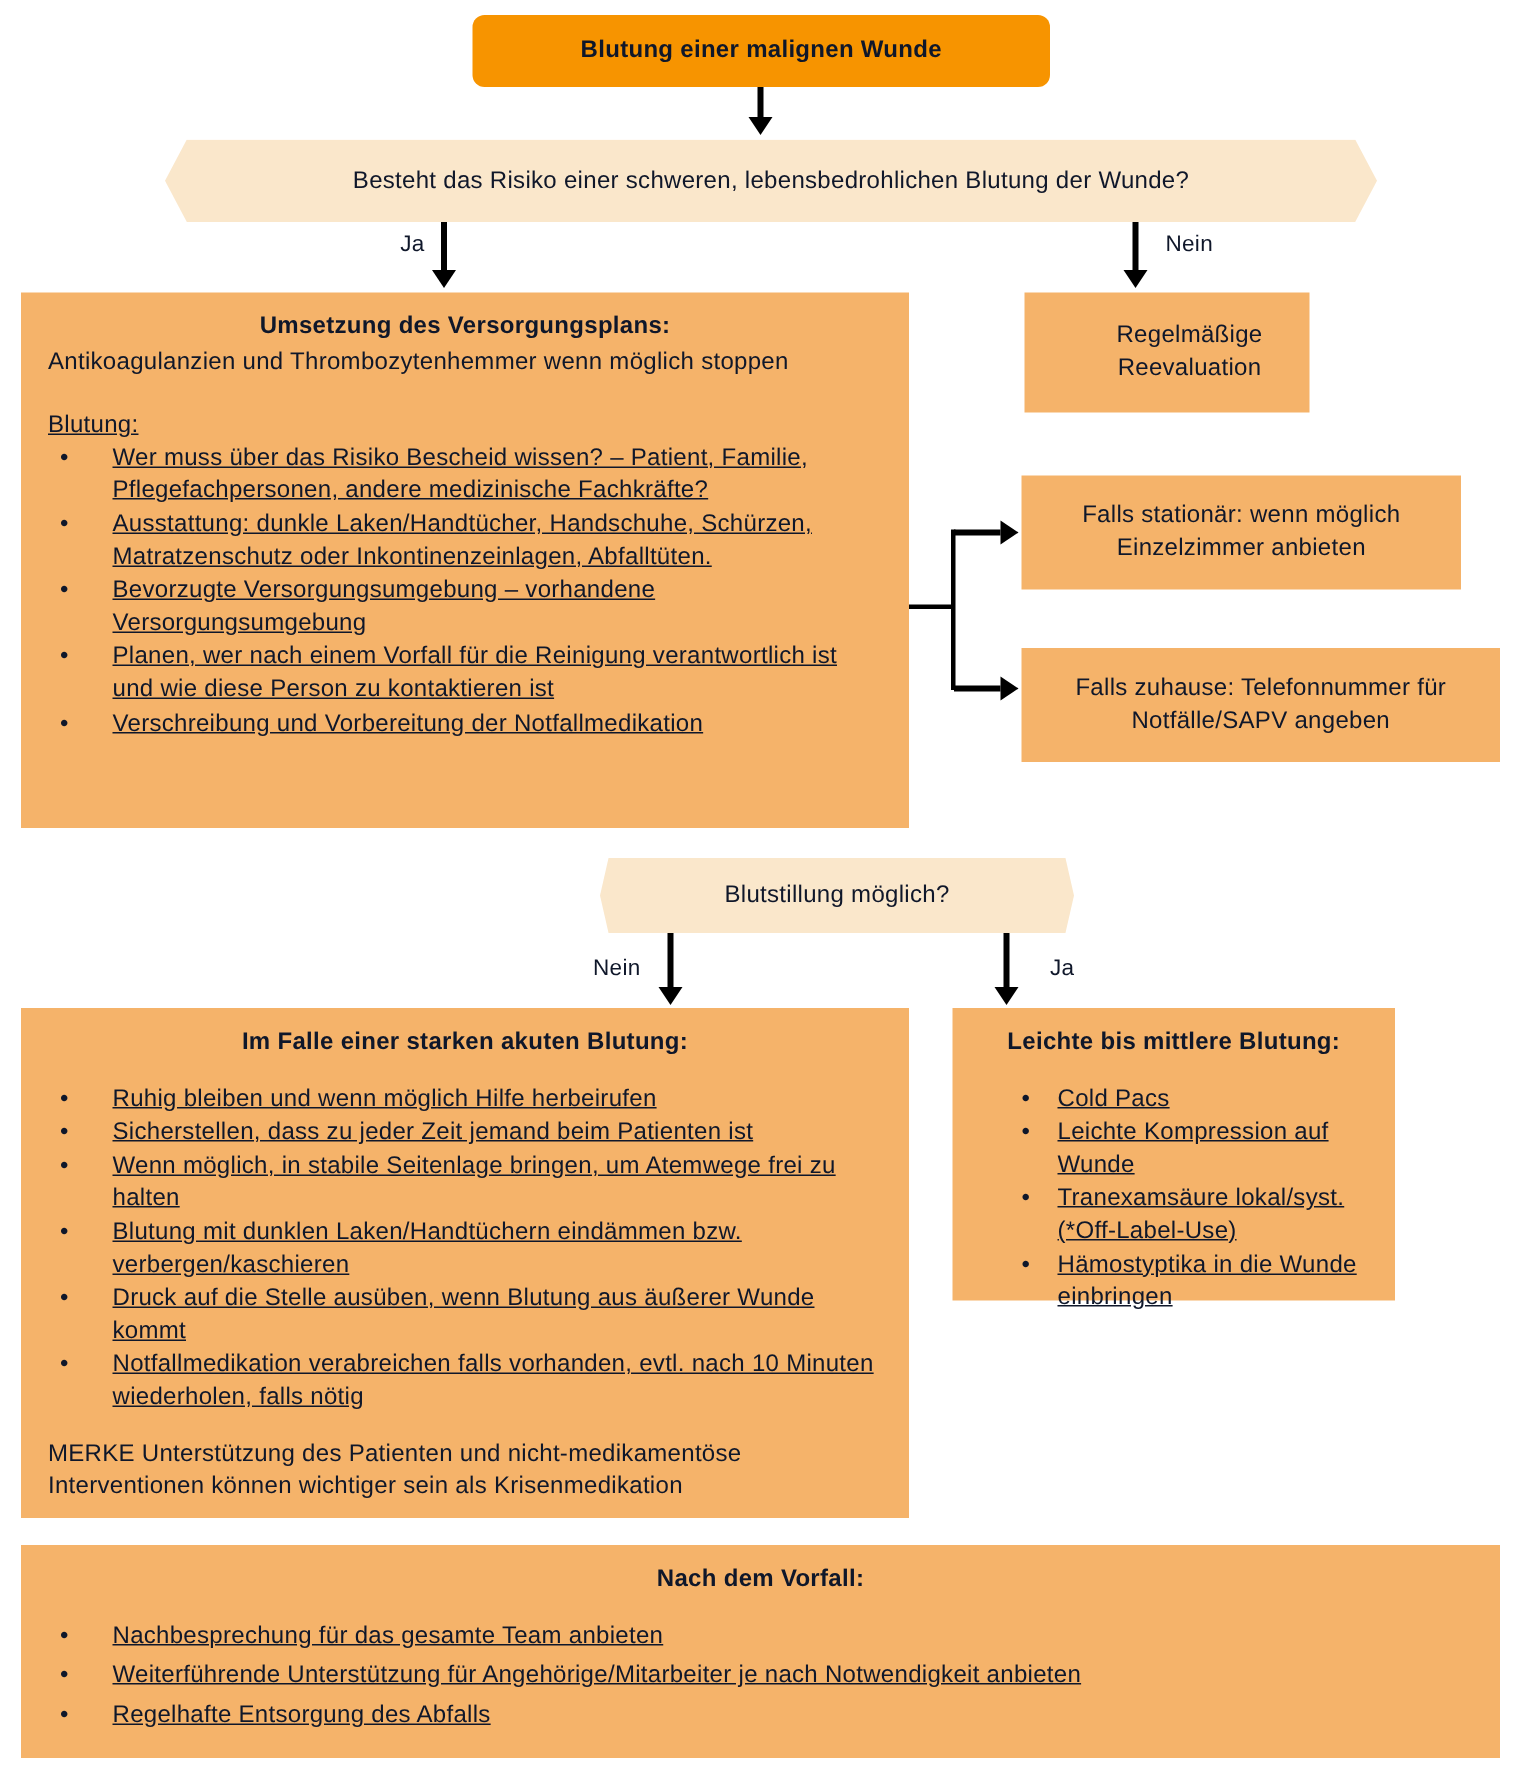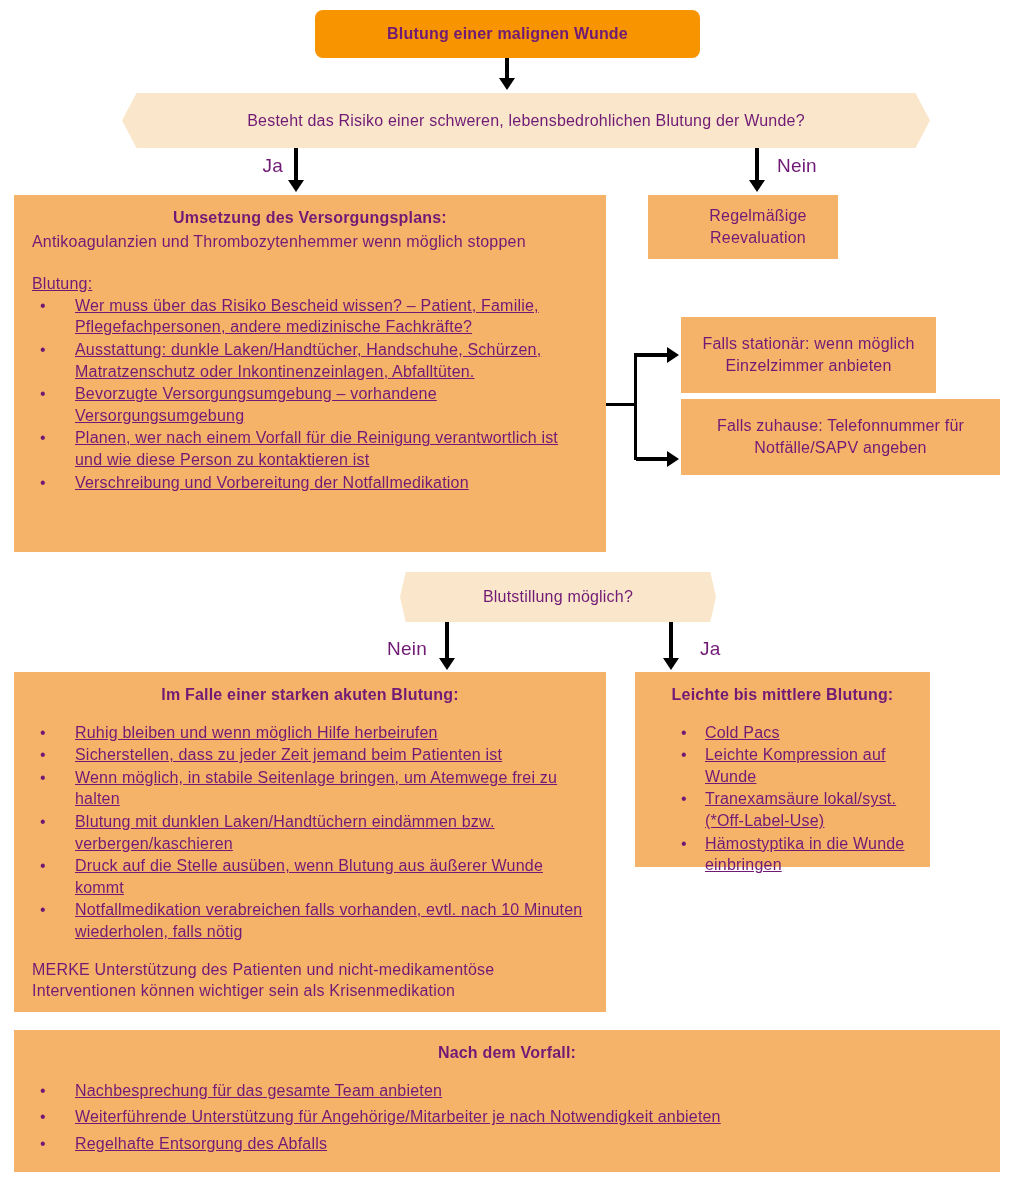--- a/index.html
+++ b/index.html
@@ -4,21 +4,21 @@
 <style>
   :root{
     --header-orange:#F79400;
     --box-orange:#F5B36A;
     --banner-cream:#FAE7CB;
     --line-black:#000000;
   }
   html,body{margin:0;padding:0;background:#fff;}
   .canvas{
     position:relative;width:1013px;height:1178px;background:#fff;
-    font-family:"Liberation Sans", sans-serif;color:#701a75;
+    font-family:"Liberation Sans", sans-serif;color:#0f172a;
     font-size:16px;line-height:1.35;letter-spacing:0.2px;
   }
   .abs{position:absolute;box-sizing:border-box;}
   .start-box{
     background:var(--header-orange,#F79400);
     border-radius:8px;display:flex;align-items:center;justify-content:center;
     font-weight:700;font-size:16px;
   }
   .banner{
     background:var(--banner-cream,#FAE7CB);
@@ -50,35 +50,35 @@
     border-left:8px solid transparent;border-right:8px solid transparent;
     border-top:12px solid var(--line-black,#000);
   }
   .arr-right{height:4px;background:var(--line-black,#000);}
   .arr-right::after{
     content:"";position:absolute;right:-12px;top:50%;transform:translateY(-50%);
     border-top:8px solid transparent;border-bottom:8px solid transparent;
     border-left:12px solid var(--line-black,#000);
   }
   .line{background:var(--line-black,#000);}
-  .flow-label{font-size:19px;}
+  .flow-label{font-size:15px;}
   .flow-label.right-align{text-align:right;}
 </style>
 </head>
 <body>
 
 <div class="canvas">
 
   <div class="abs start-box" style="left:315px;top:10px;width:385px;height:48px;">
     <span>Blutung einer malignen Wunde</span>
   </div>
 
   <div class="abs arr-down" style="left:505px;top:58px;height:20px;"></div>
 
-  <div class="abs banner" style="left:122px;top:93px;width:808px;height:55px;">
+  <div class="abs banner" style="left:110px;top:93px;width:808px;height:55px;">
     <span>Besteht das Risiko einer schweren, lebensbedrohlichen Blutung der Wunde?</span>
   </div>
 
   <span class="abs flow-label right-align" style="left:235px;top:153px;width:48px;">Ja</span>
   <div class="abs arr-down" style="left:294px;top:148px;height:32px;"></div>
 
   <span class="abs flow-label" style="left:777px;top:153px;width:60px;">Nein</span>
   <div class="abs arr-down" style="left:755px;top:148px;height:32px;"></div>
 
   <div class="abs obox" style="left:14px;top:195px;width:592px;height:357px;">
@@ -88,34 +88,34 @@
     <p class="para underline">Blutung:</p>
     <ul class="bullets">
       <li>Wer muss über das Risiko Bescheid wissen? –  Patient, Familie, Pflegefachpersonen, andere medizinische Fachkräfte?</li>
       <li>Ausstattung: dunkle Laken/Handtücher, Handschuhe, Schürzen, Matratzenschutz oder Inkontinenzeinlagen, Abfalltüten.</li>
       <li>Bevorzugte Versorgungsumgebung –  vorhandene Versorgungsumgebung</li>
       <li>Planen, wer nach einem Vorfall für die Reinigung verantwortlich ist und wie diese Person zu kontaktieren ist</li>
       <li>Verschreibung und Vorbereitung der Notfallmedikation</li>
     </ul>
   </div>
 
-  <div class="abs obox center" style="left:648px;top:195px;width:190px;height:64px;padding-left:44px;">
+  <div class="abs obox center" style="left:683px;top:195px;width:190px;height:80px;padding-left:44px;">
     <span>Regelmäßige Reevaluation</span>
   </div>
 
   <div class="abs line" style="left:606px;top:403px;width:30px;height:3px;"></div>
   <div class="abs line" style="left:634px;top:353px;width:3px;height:107px;"></div>
   <div class="abs arr-right" style="left:636px;top:353px;width:31px;"></div>
   <div class="abs arr-right" style="left:636px;top:457px;width:31px;"></div>
 
-  <div class="abs obox center" style="left:681px;top:317px;width:255px;height:76px;">
+  <div class="abs obox center" style="left:681px;top:317px;width:293px;height:76px;">
     <span>Falls stationär: wenn möglich Einzelzimmer anbieten</span>
   </div>
 
-  <div class="abs obox center" style="left:681px;top:399px;width:319px;height:76px;">
+  <div class="abs obox center" style="left:681px;top:432px;width:319px;height:76px;">
     <span>Falls zuhause: Telefonnummer für Notfälle/SAPV angeben</span>
   </div>
 
   <div class="abs banner" style="left:400px;top:572px;width:316px;height:50px;">
     <span>Blutstillung möglich?</span>
   </div>
 
   <span class="abs flow-label right-align" style="left:365px;top:636px;width:62px;">Nein</span>
   <div class="abs arr-down" style="left:445px;top:622px;height:36px;"></div>
 

